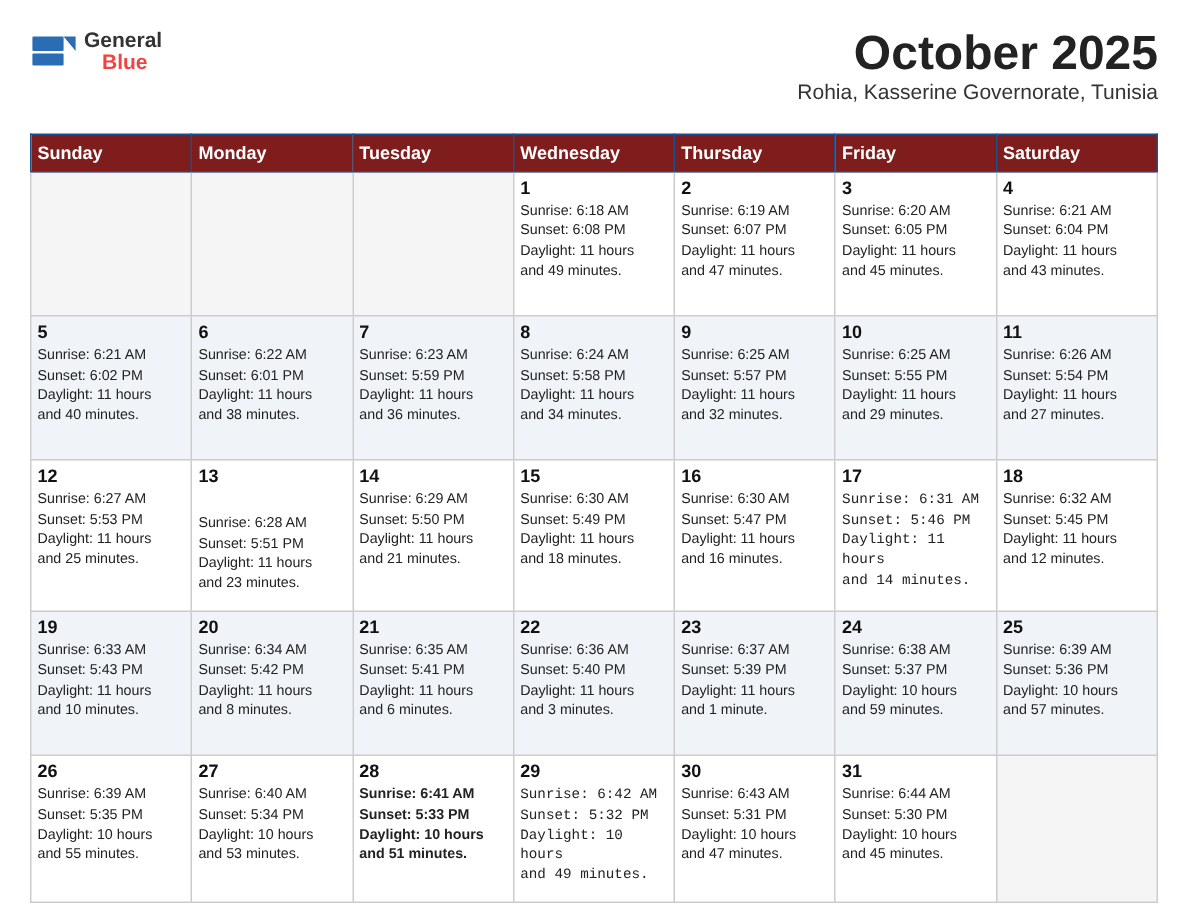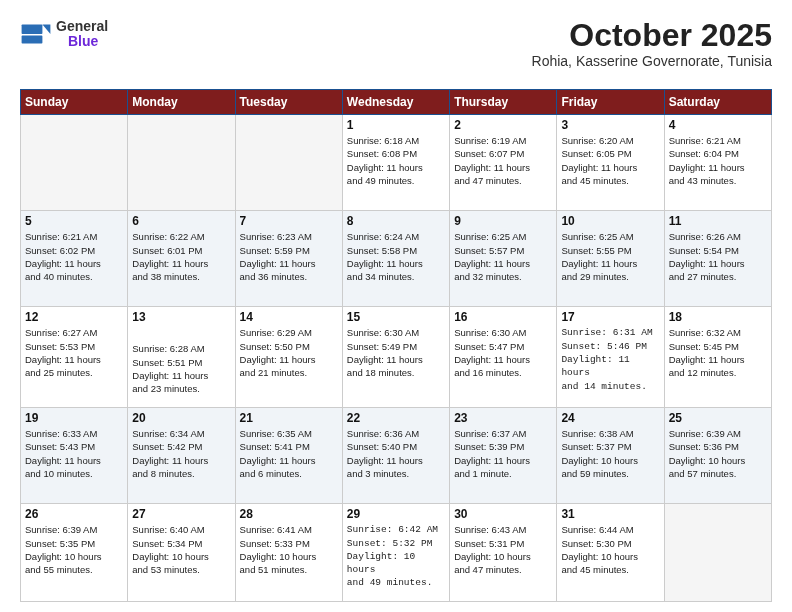--- a/index.html
+++ b/index.html
@@ -29,21 +29,21 @@
       gap: 4px;
     }
     .logo-text {
       display: flex;
       flex-direction: column;
       font-size: 14px;
       font-weight: bold;
       line-height: 1.1;
     }
     .logo-general { color: #333; }
-    .logo-blue { color: #6d28d9; padding-left: 12px; }
+    .logo-blue { color: #ef4444; padding-left: 12px; }
     .logo-icon {
       width: 32px;
       height: 32px;
     }
     .title-block {
       text-align: right;
     }
     .month-title {
       font-size: 32px;
       font-weight: bold;
@@ -328,21 +328,21 @@
           </td>
           <td>
             <div class="day-number">27</div>
             <div class="cell-text" style="white-space: pre-line;">Sunrise: 6:40 AM
 Sunset: 5:34 PM
 Daylight: 10 hours
 and 53 minutes.</div>
           </td>
           <td>
             <div class="day-number">28</div>
-            <div class="cell-text" style="white-space: pre-line;">Sunrise: 6:41 AM
+            <div class="cell-text" style="white-space: pre-line; font-weight: bold;">Sunrise: 6:41 AM
 Sunset: 5:33 PM
 Daylight: 10 hours
 and 51 minutes.</div>
           </td>
           <td>
             <div class="day-number">29</div>
             <div class="cell-text" style="white-space: pre-line; font-family: Liberation Mono, monospace;">Sunrise: 6:42 AM
 Sunset: 5:32 PM
 Daylight: 10 hours
 and 49 minutes.</div>

